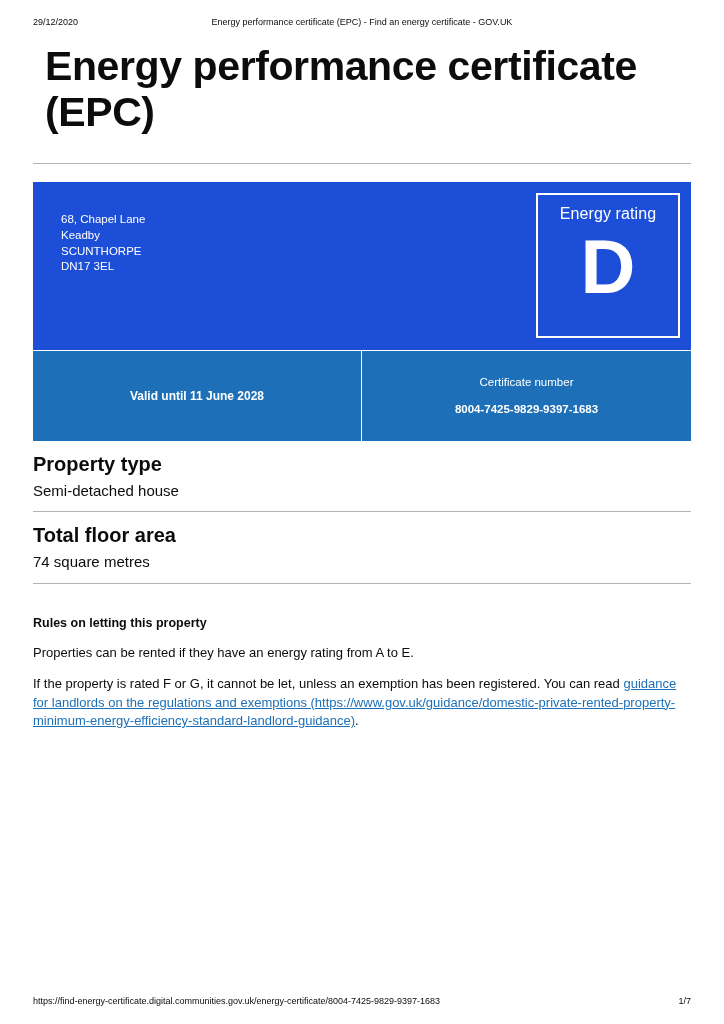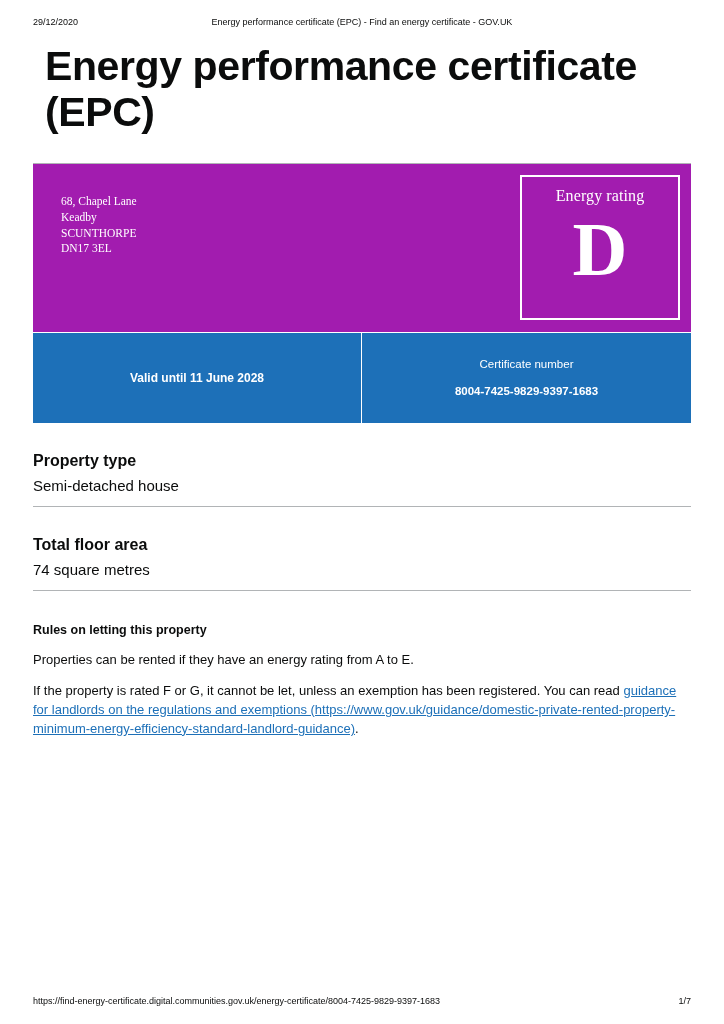--- a/index.html
+++ b/index.html
@@ -56,39 +56,39 @@
   }
 
   hr.rule {
     border: none;
     border-top: 1px solid #b1b4b6;
     margin: 27px 0 0 0;
   }
 
   
   .banner {
-    background: #a21caf;
+    margin-top: 18px;
+    background: #1d4ed8;
     color: #ffffff;
     display: flex;
     position: relative;
     height: 168px;
     box-sizing: border-box;
-    font-family: Liberation Serif, serif;
   }
   .banner-address {
     padding: 30px 0 0 28px;
     font-size: 11.5px;
     line-height: 1.38;
   }
   .banner-address div { white-space: nowrap; }
   .rating-box {
     position: absolute;
     right: 11px;
     top: 11px;
-    width: 160px;
+    width: 144px;
     height: 145px;
     border: 2px solid #ffffff;
     box-sizing: border-box;
     text-align: center;
   }
   .rating-box .rating-label {
     font-size: 16px;
     margin-top: 10px;
     letter-spacing: 0.1px;
   }
@@ -132,23 +132,23 @@
   .valid-right .cert-number {
     font-size: 11.5px;
     font-weight: bold;
   }
 
   
   .section {
     padding-top: 10px;
   }
   .section h2 {
-    font-size: 16px;
-    font-weight: bold;
-    margin: 18px 0 4px 0;
+    font-size: 20px;
+    font-weight: bold;
+    margin: 0 0 4px 0;
     line-height: 1.3;
   }
   .section p.value {
     font-size: 15px;
     margin: 0 0 11px 0;
     line-height: 1.3;
     font-weight: normal;
   }
   hr.thin {
     border: none;

